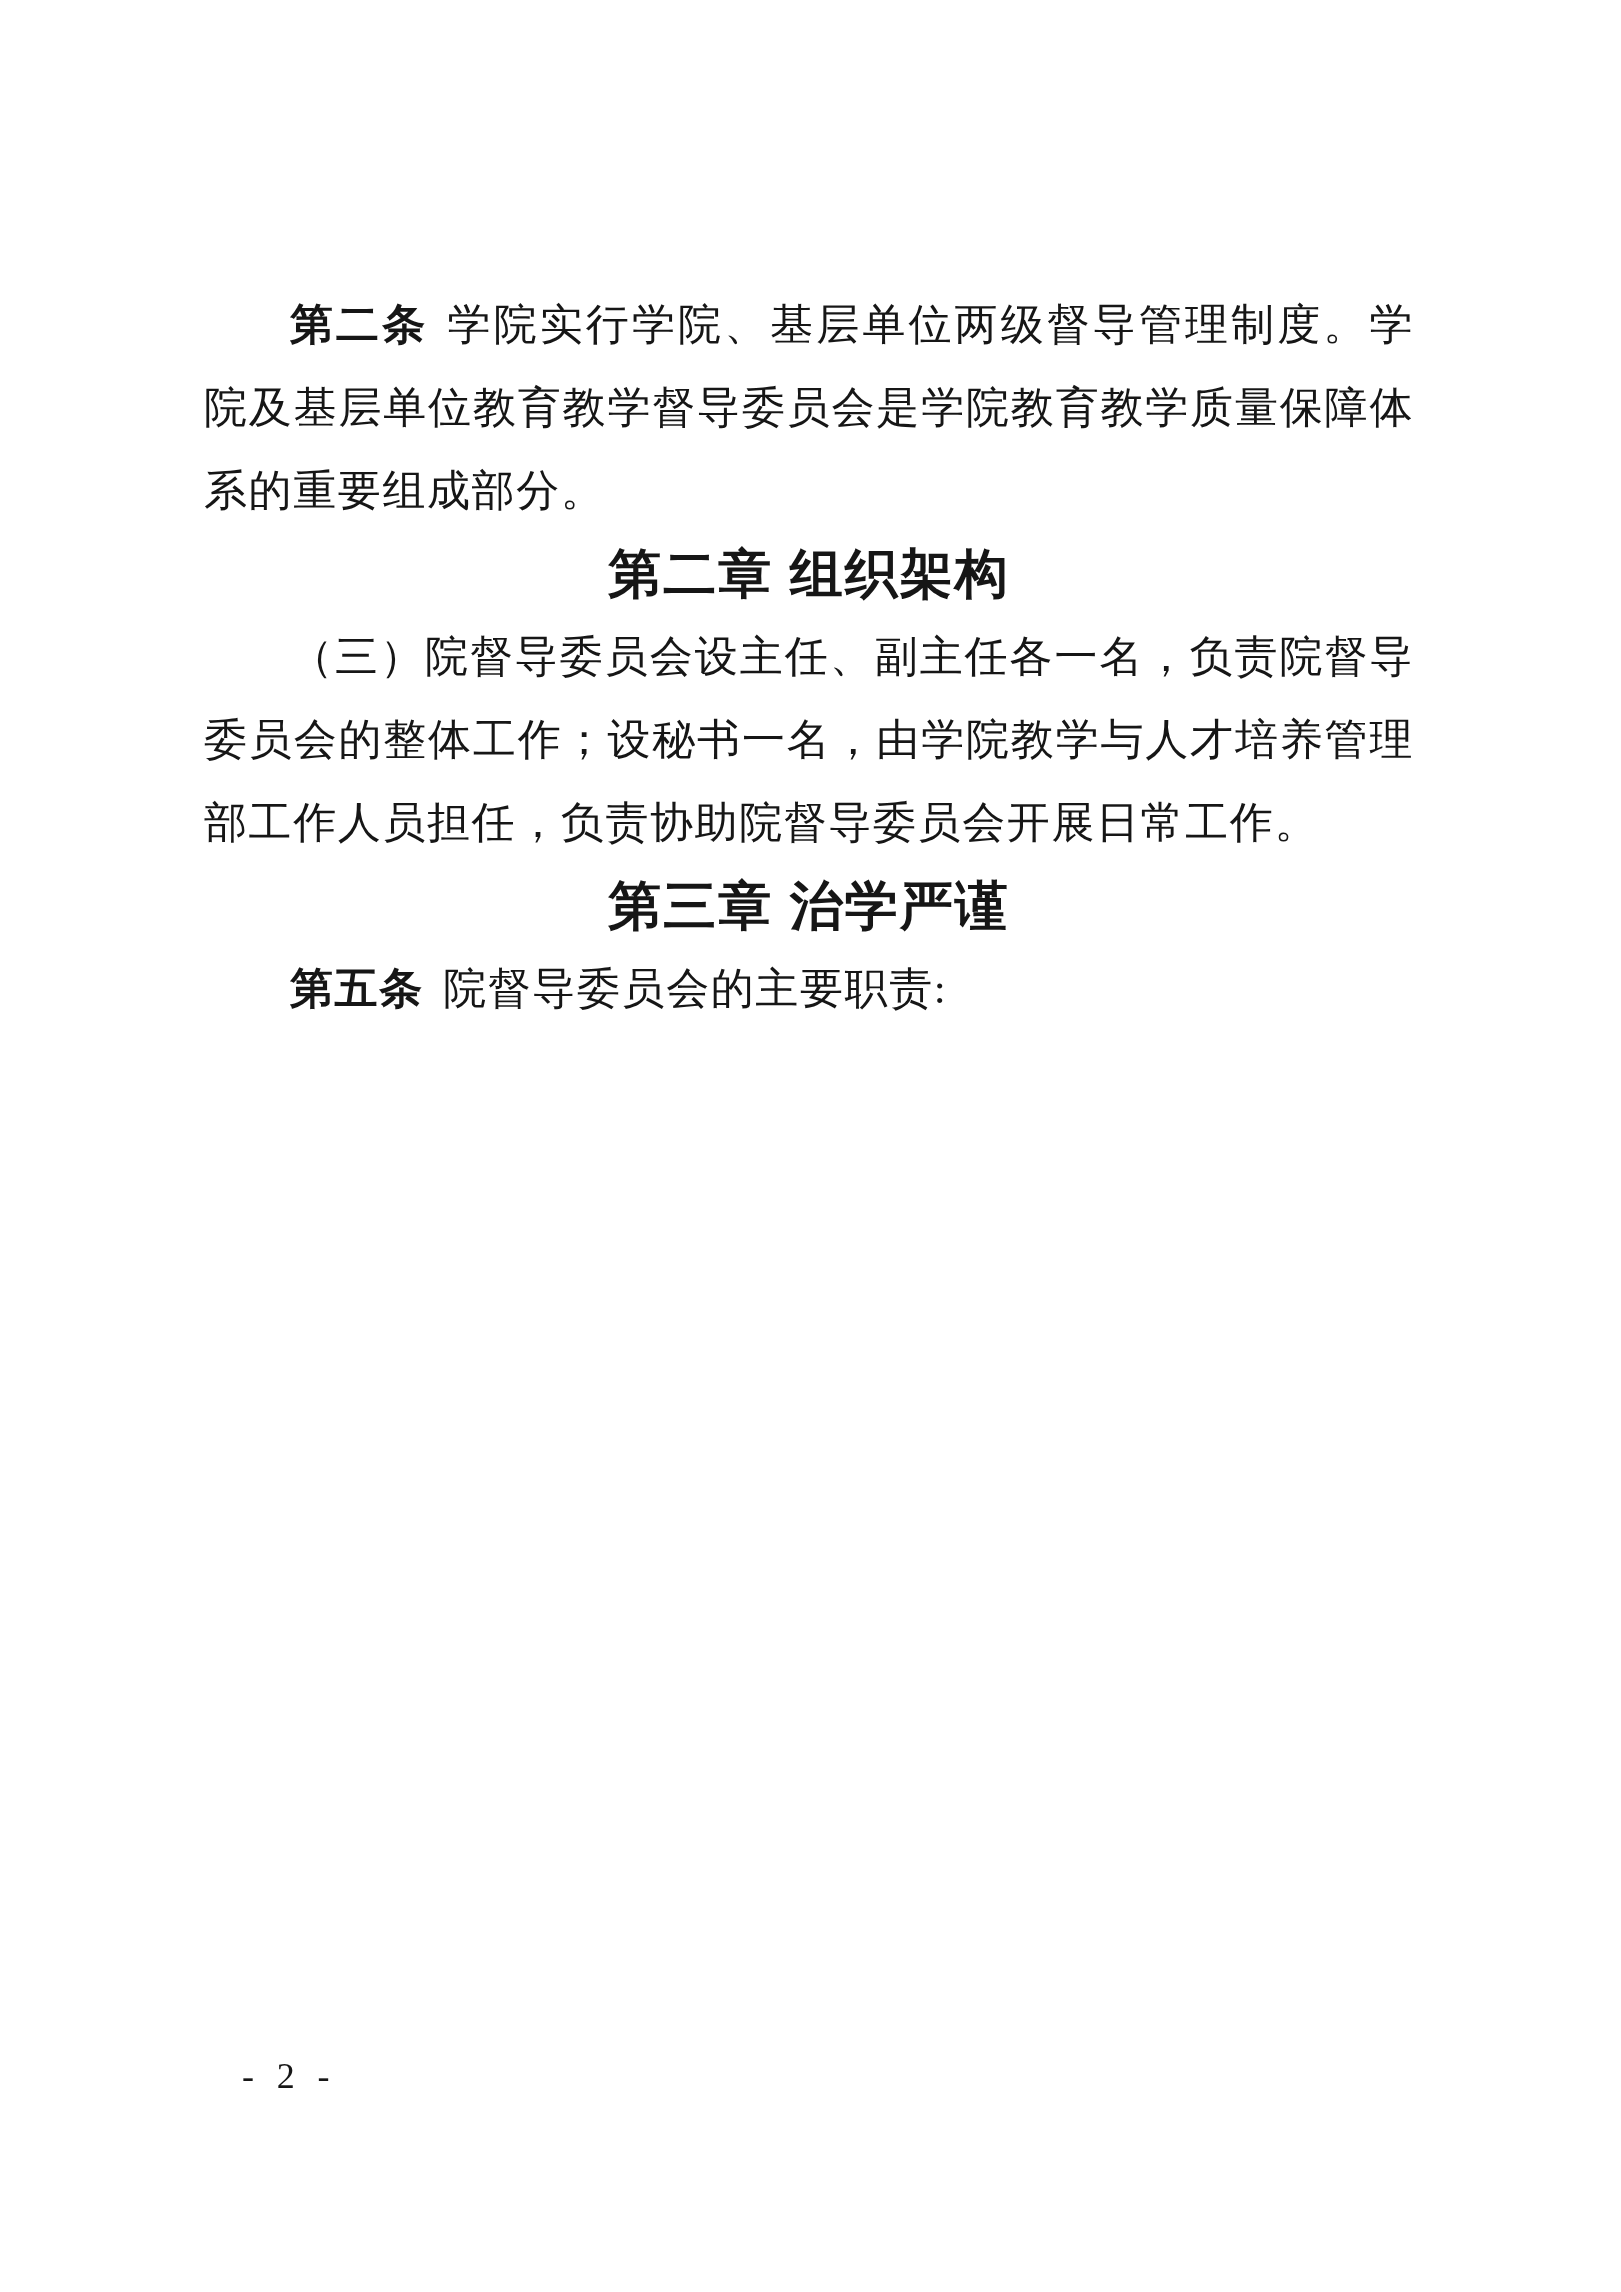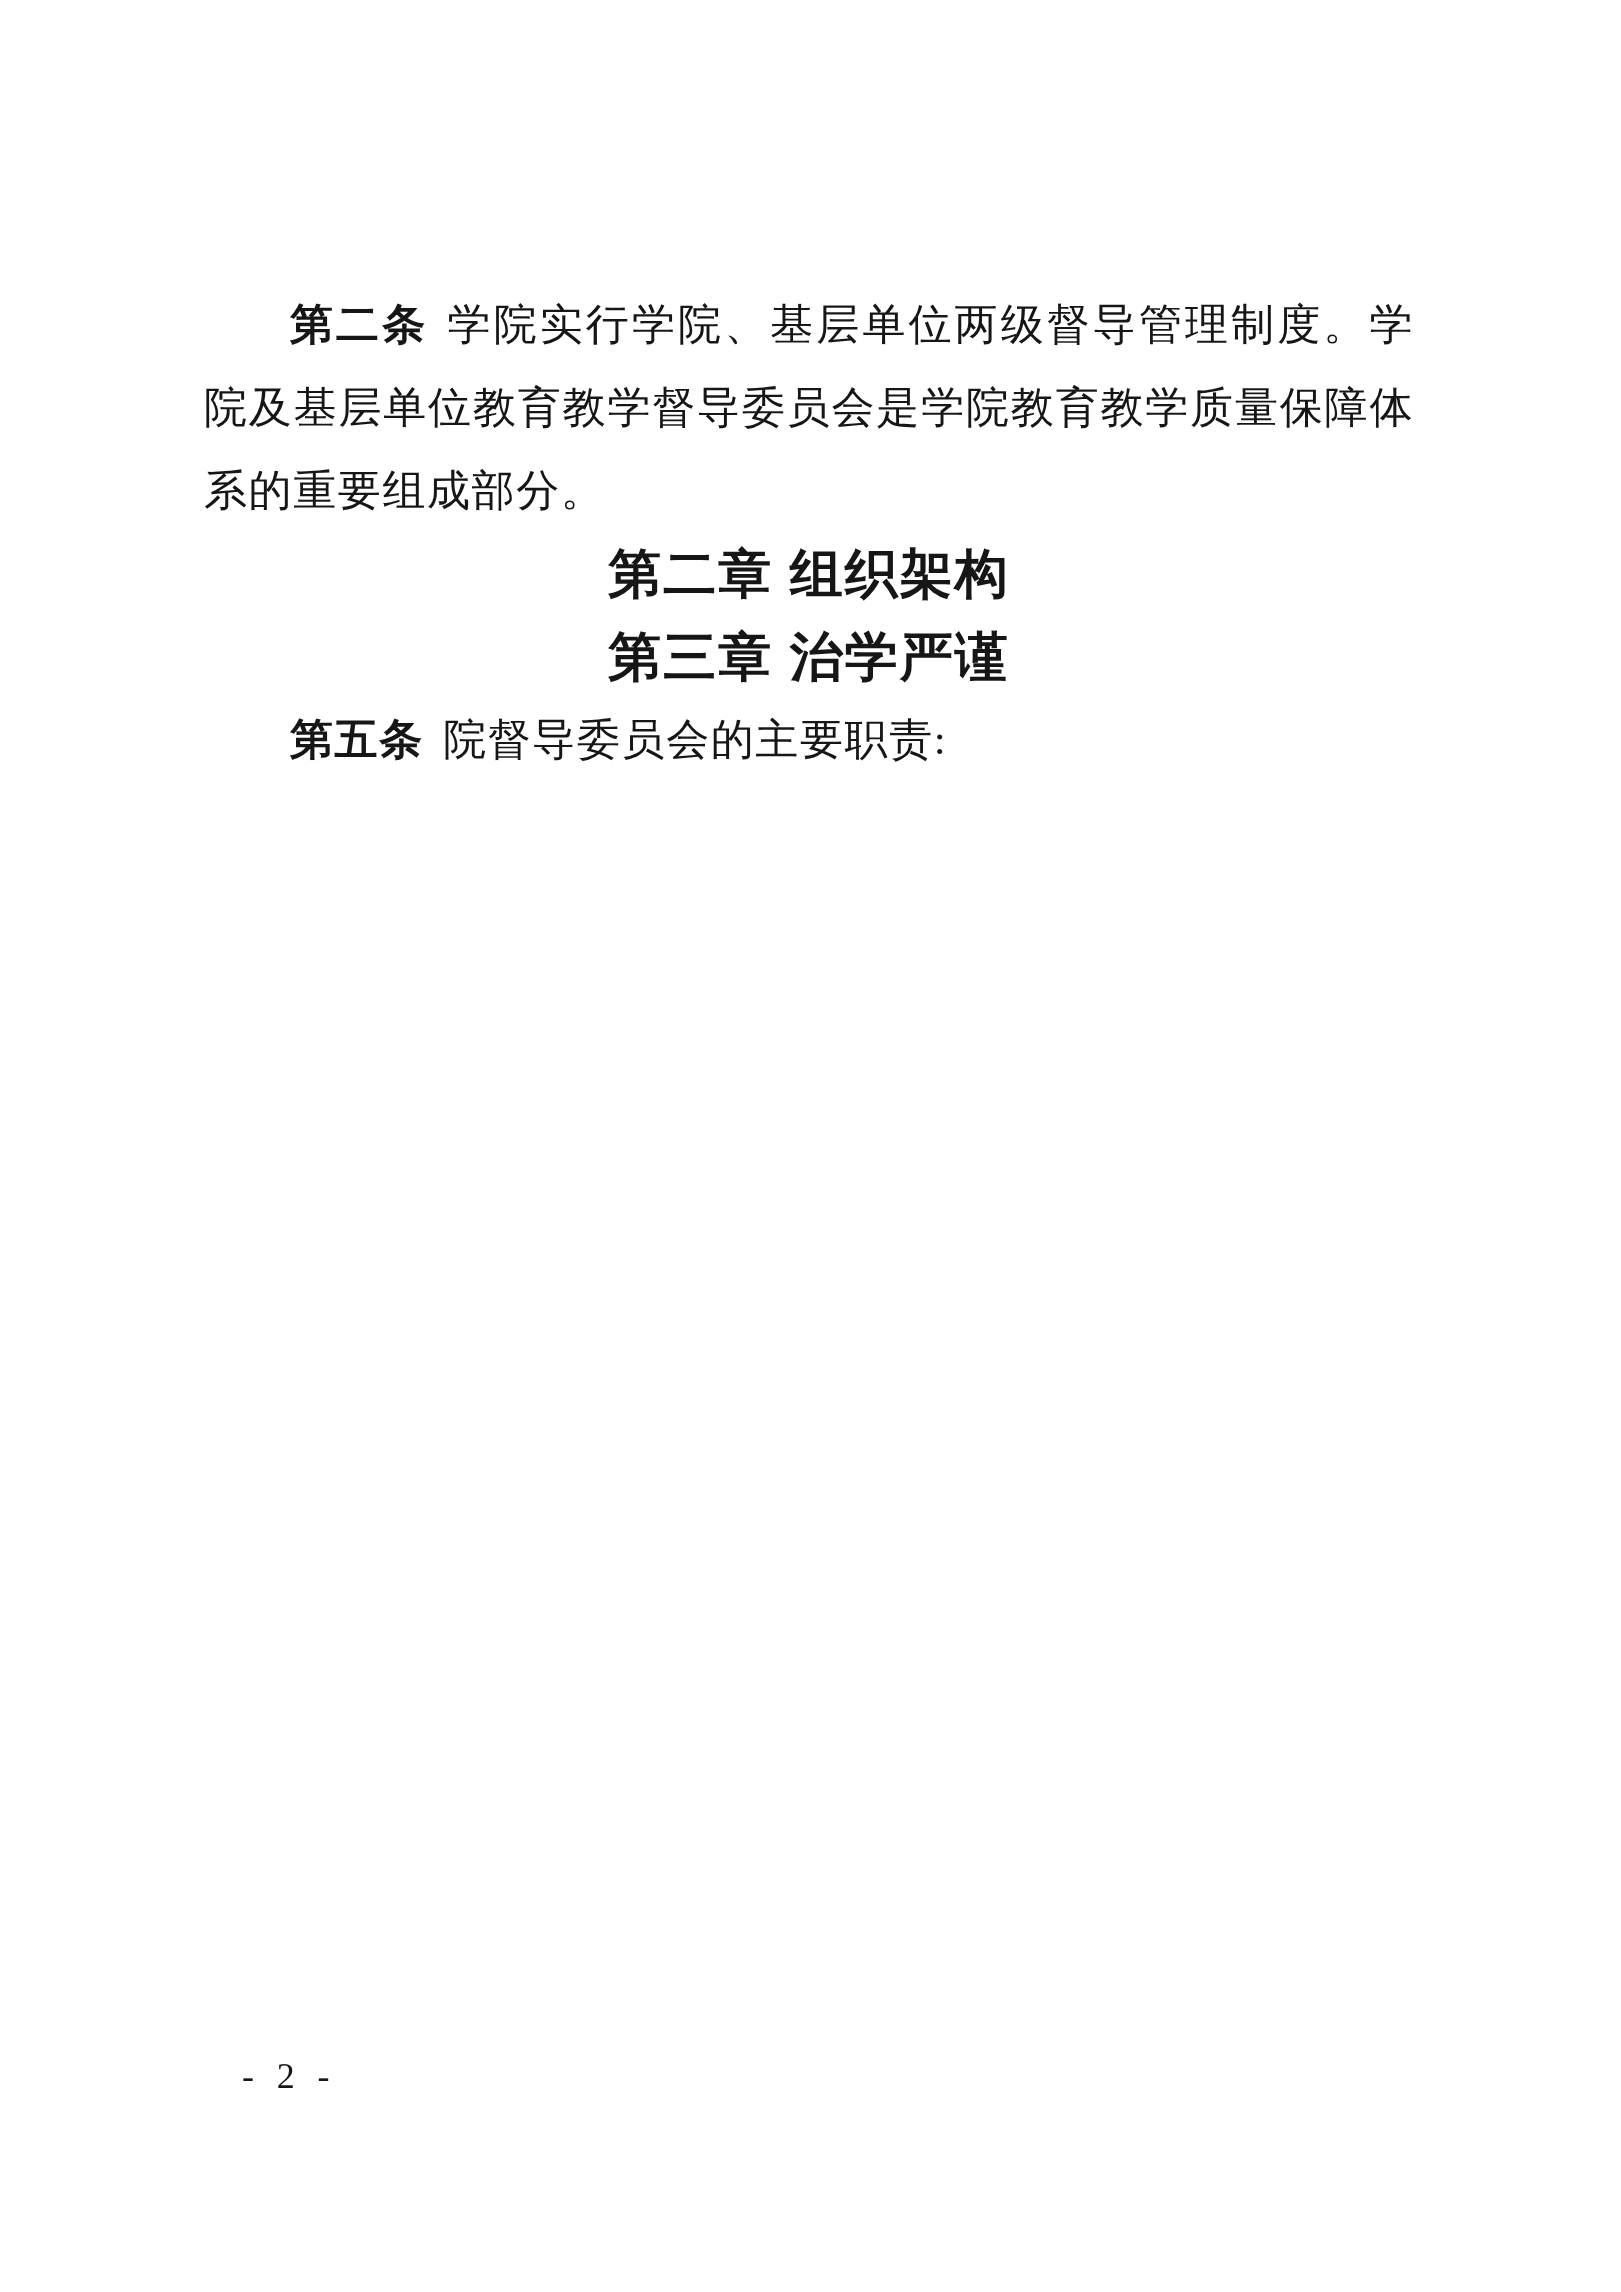--- a/index.html
+++ b/index.html
@@ -64,20 +64,21 @@
   <main class="content">
 
     <p class="para"><span class="law-label">第二条</span><span>学院实行学院、基层单位两级督导管理制度。学院及基层单位教育教学督导委员会是学院教育教学质量保障体系的重要组成部分。</span></p>
 
     <h2 class="chapter">第二章 组织架构</h2>
 
 
 
 
 
+    <p class="para"><span>（三）院督导委员会设主任、副主任各一名，负责院督导委员会的整体工作；设秘书一名，由学院教学与人才培养管理部工作人员担任，负责协助院督导委员会开展日常工作。</span></p>
 
     <h2 class="chapter">第三章 治学严谨</h2>
 
     <p class="para"><span class="law-label">第五条</span><span>院督导委员会的主要职责:</span></p>
 
   </main>
 
   <div class="page-number">- 2 -</div>
 </div>
 

